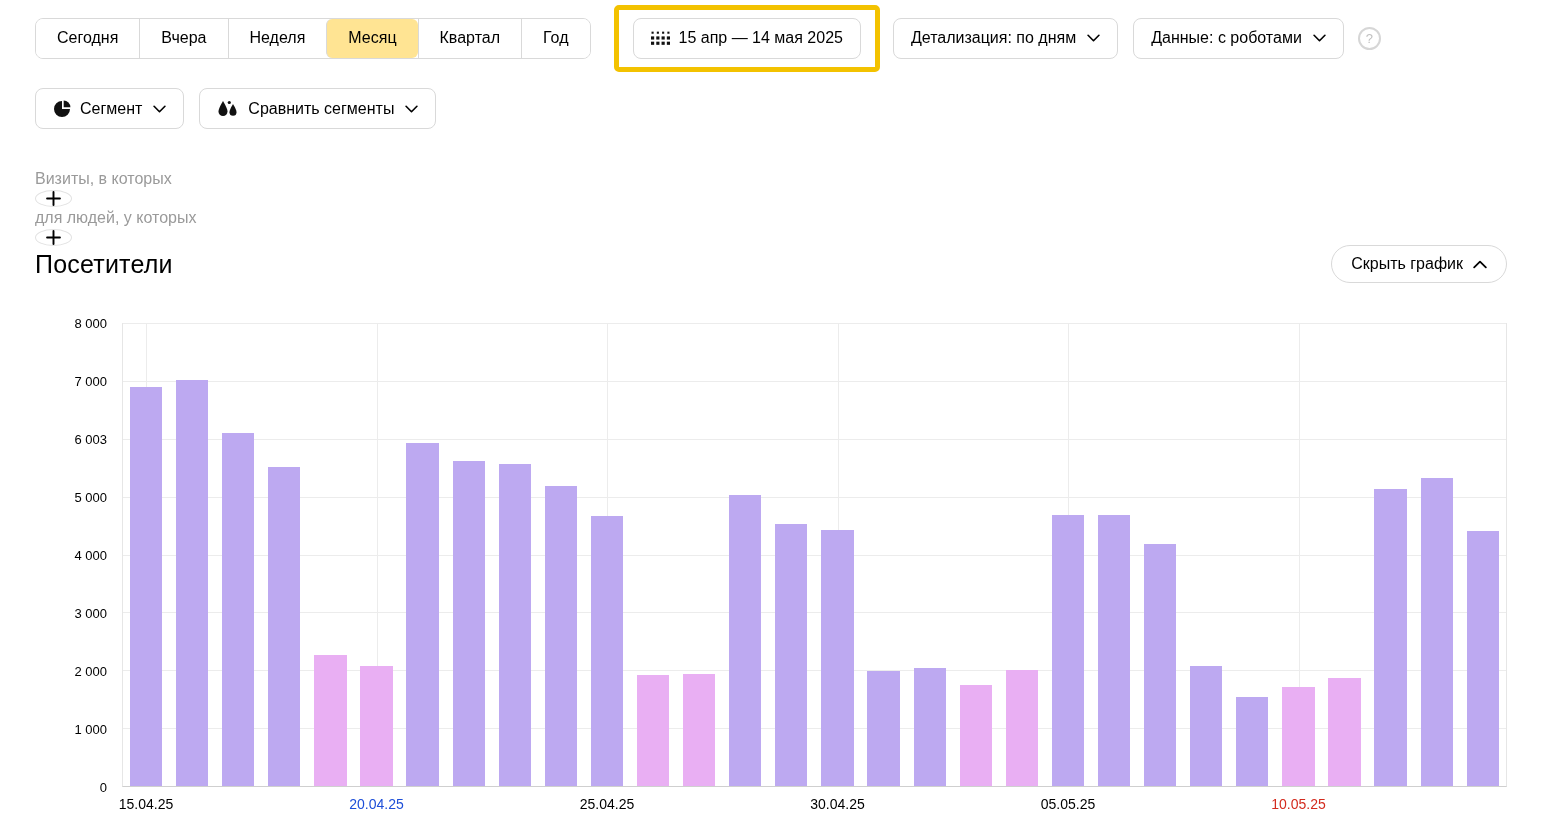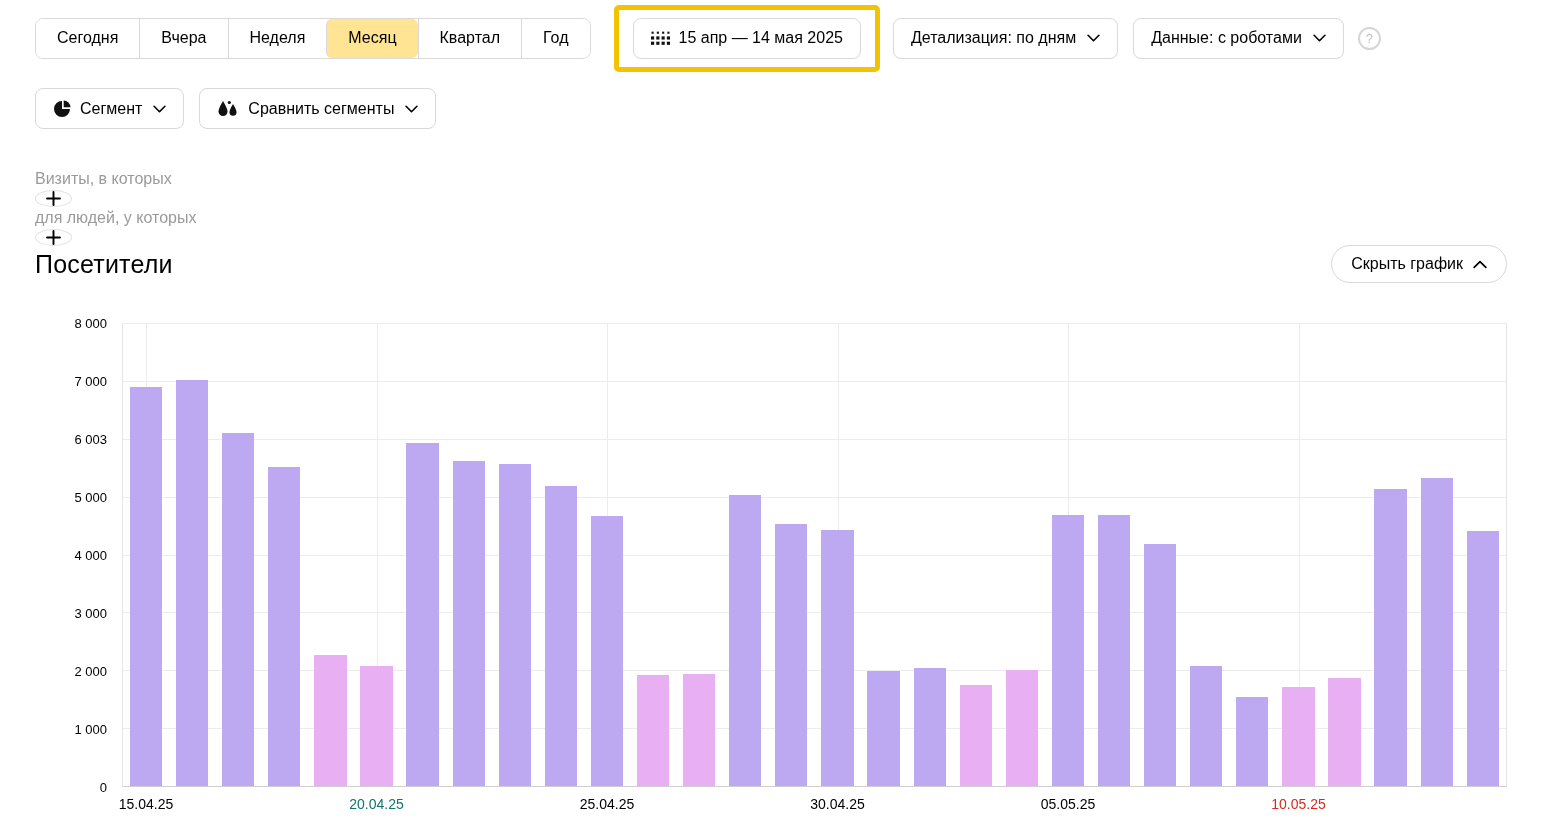--- a/index.html
+++ b/index.html
@@ -276,19 +276,19 @@
           <div class="bar" style="height: 64.125%; background: rgb(189, 169, 241);"></div>
         </div>
         <div class="slot">
           <div class="bar" style="height: 66.5%; background: rgb(189, 169, 241);"></div>
         </div>
         <div class="slot">
           <div class="bar" style="height: 55%; background: rgb(189, 169, 241);"></div>
         </div>
       </div>
   <div class="xlabel" style="left: 1.66667%; color: rgb(0, 0, 0);">15.04.25</div>
-      <div class="xlabel" style="left: 18.3333%; color: #0f766e;">20.04.25</div>
+      <div class="xlabel" style="left: 18.3333%; color: #1d4ed8;">20.04.25</div>
       <div class="xlabel" style="left: 35%; color: rgb(0, 0, 0);">25.04.25</div>
       <div class="xlabel" style="left: 51.6667%; color: rgb(0, 0, 0);">30.04.25</div>
       <div class="xlabel" style="left: 68.3333%; color: rgb(0, 0, 0);">05.05.25</div>
       <div class="xlabel" style="left: 85%; color: rgb(211, 43, 30);">10.05.25</div>
     </div>
 </div>
 
 </body></html>

